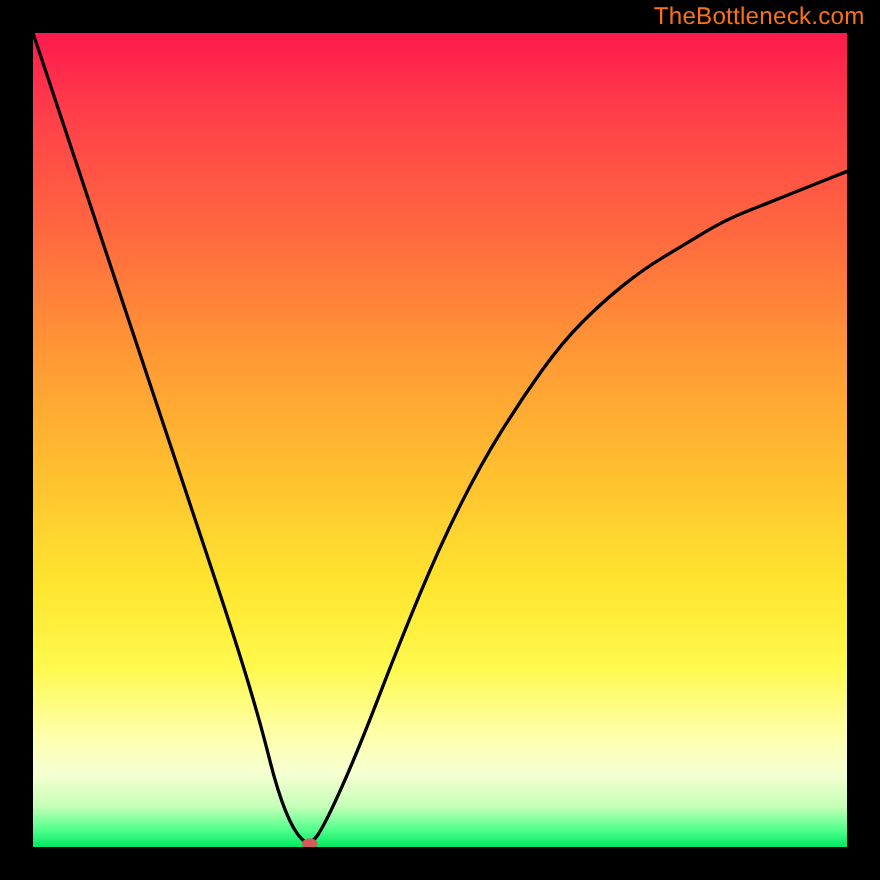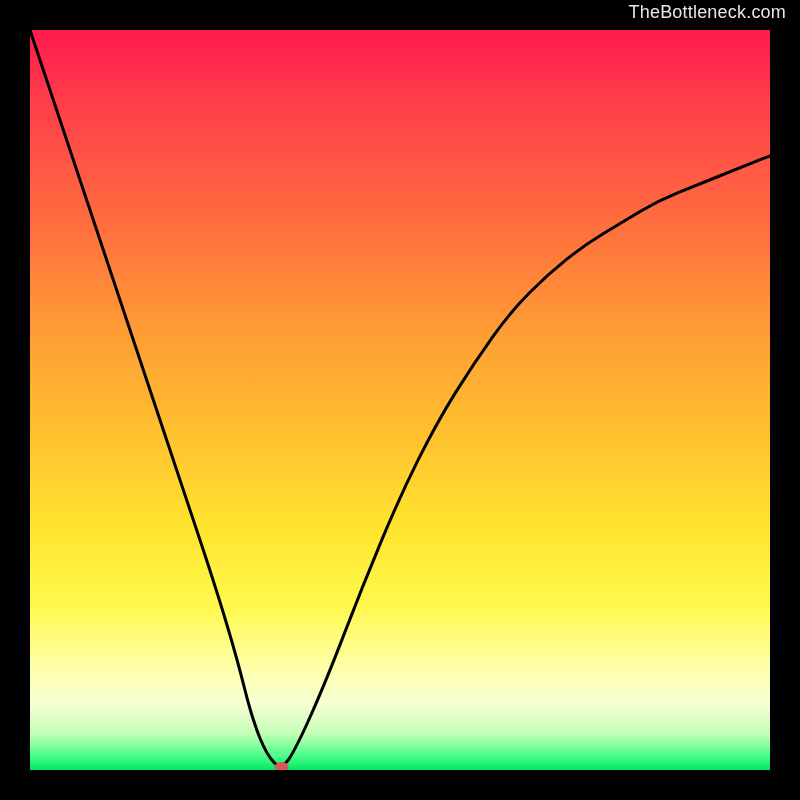--- a/index.html
+++ b/index.html
@@ -14,22 +14,22 @@
   .frame {
     position: relative;
     width: 800px;
     height: 800px;
     background: #000;
   }
   .watermark {
     position: absolute;
     top: 2px;
     right: 14px;
-    color: #e5e5e5;
-    font-size: 18px;
+    color: #f97316;
+    font-size: 22px;
     font-weight: 500;
     letter-spacing: 0.2px;
     z-index: 5;
   }
   .plot-area {
     position: absolute;
     left: 30px;
     top: 30px;
     width: 740px;
     height: 740px;

